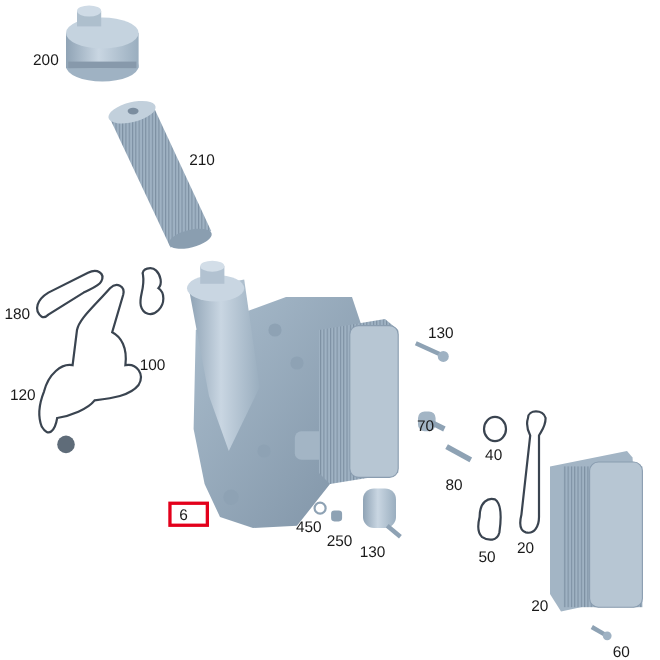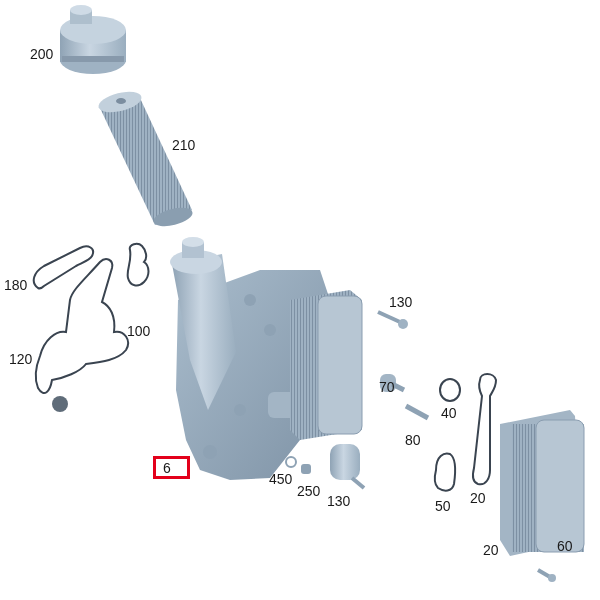--- a/index.html
+++ b/index.html
@@ -119,14 +119,14 @@
   <div class="lbl" style="left:379px;top:379px;">70</div>
   <div class="lbl" style="left:441px;top:405px;">40</div>
   <div class="lbl" style="left:405px;top:432px;">80</div>
   <div class="lbl" style="left:163px;top:460px;">6</div>
   <div class="lbl" style="left:269px;top:471px;">450</div>
   <div class="lbl" style="left:297px;top:483px;">250</div>
   <div class="lbl" style="left:327px;top:493px;">130</div>
   <div class="lbl" style="left:470px;top:490px;">20</div>
   <div class="lbl" style="left:435px;top:498px;">50</div>
   <div class="lbl" style="left:483px;top:542px;text-align:right;">20</div>
-  <div class="lbl" style="left:557px;top:538px;">60</div>
+  <div class="lbl" style="left:557px;top:584px;">60</div>
 </div>
 
 </body></html>

